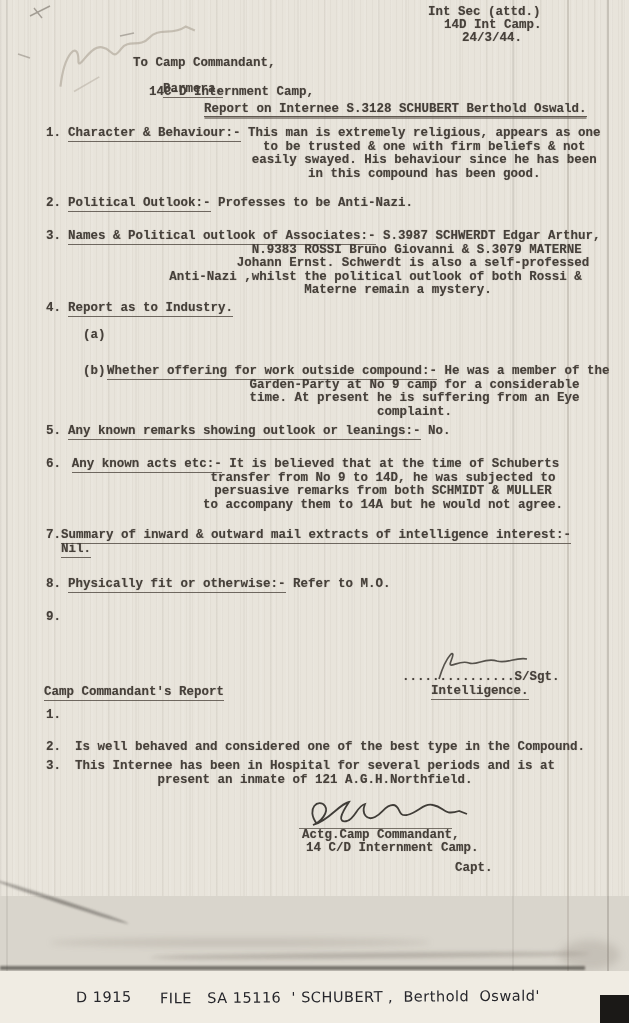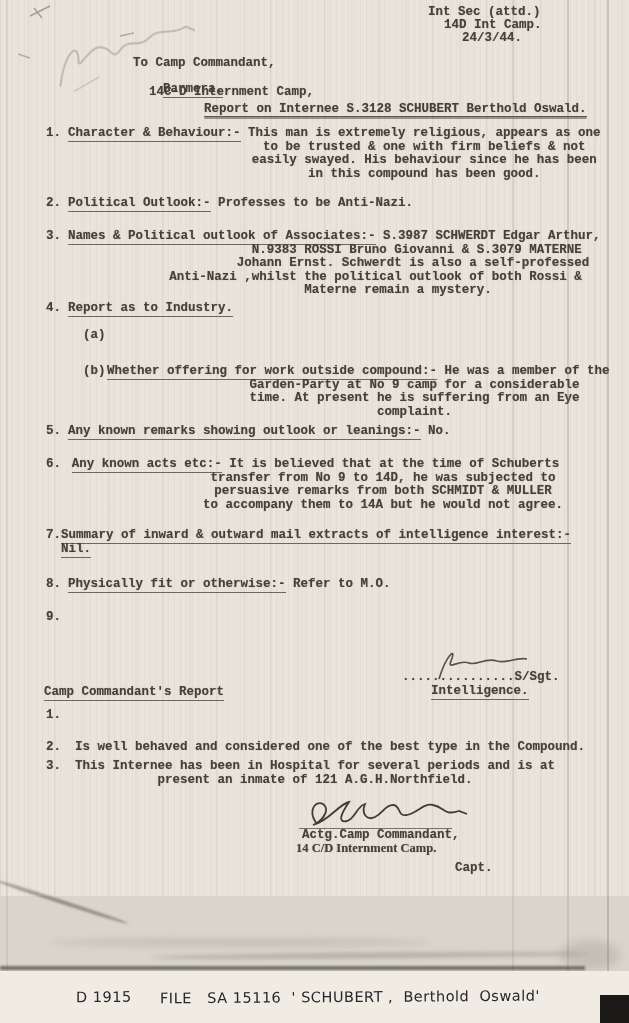--- a/index.html
+++ b/index.html
@@ -146,21 +146,21 @@
     <div class="content">This Internee has been in Hospital for several periods and is at
 present an inmate of 121 A.G.H.Northfield.</div>
   </div>
 
   <svg style="left:291px;top:796px;" width="185" height="40" viewBox="0 0 185 40">
     <path d="M26,28 C14,12 28,2 34,10 C38,16 30,26 22,29 C38,25 48,8 58,6 C50,18 46,27 56,25 C64,23 66,10 74,8 C70,18 76,25 84,21 C92,17 94,9 102,9 C110,9 106,21 116,19 C128,16 132,7 142,9 C154,11 152,20 168,15 L176,18" fill="none" stroke="#2e2a26" stroke-width="1.8" opacity="0.9"></path>
   </svg>
   <div class="rule" style="left:299px;top:828px;width:153px;"></div>
   <div class="t" style="left:455px;top:862px;">Capt.</div>
   <div class="t" style="left:302px;top:829px;">Actg.Camp Commandant,</div>
-  <div class="t" style="left:296px;top:842px;font-family:Liberation Serif, serif;">14 C/D Internment Camp.</div>
+  <div class="t" style="left:306px;top:842px;">14 C/D Internment Camp.</div>
 
   <div class="crease" style="left:512px;width:2px;background:rgba(110,100,88,.12);"></div>
   <div class="crease" style="left:567px;width:2px;background:rgba(110,100,88,.18);"></div>
   <div class="crease" style="left:607px;width:1.5px;background:rgba(100,90,80,.25);"></div>
   <div class="crease" style="left:6px;width:1.5px;background:rgba(110,100,88,.12);"></div>
 
   <div class="wrinkle" style="left:50px;top:938px;width:380px;height:9px;background:rgba(120,110,98,.18);filter:blur(3px);"></div>
   <div class="wrinkle" style="left:150px;top:953px;width:440px;height:5px;background:rgba(100,92,82,.35);filter:blur(2px);transform:rotate(-.5deg);"></div>
   <div class="wrinkle" style="left:-8px;top:900px;width:140px;height:4px;background:rgba(60,55,50,.45);filter:blur(1.2px);transform:rotate(18deg);"></div>
   <div class="wrinkle" style="left:0px;top:966px;width:585px;height:4px;background:rgba(50,46,42,.6);filter:blur(1px);border-radius:0;"></div>

